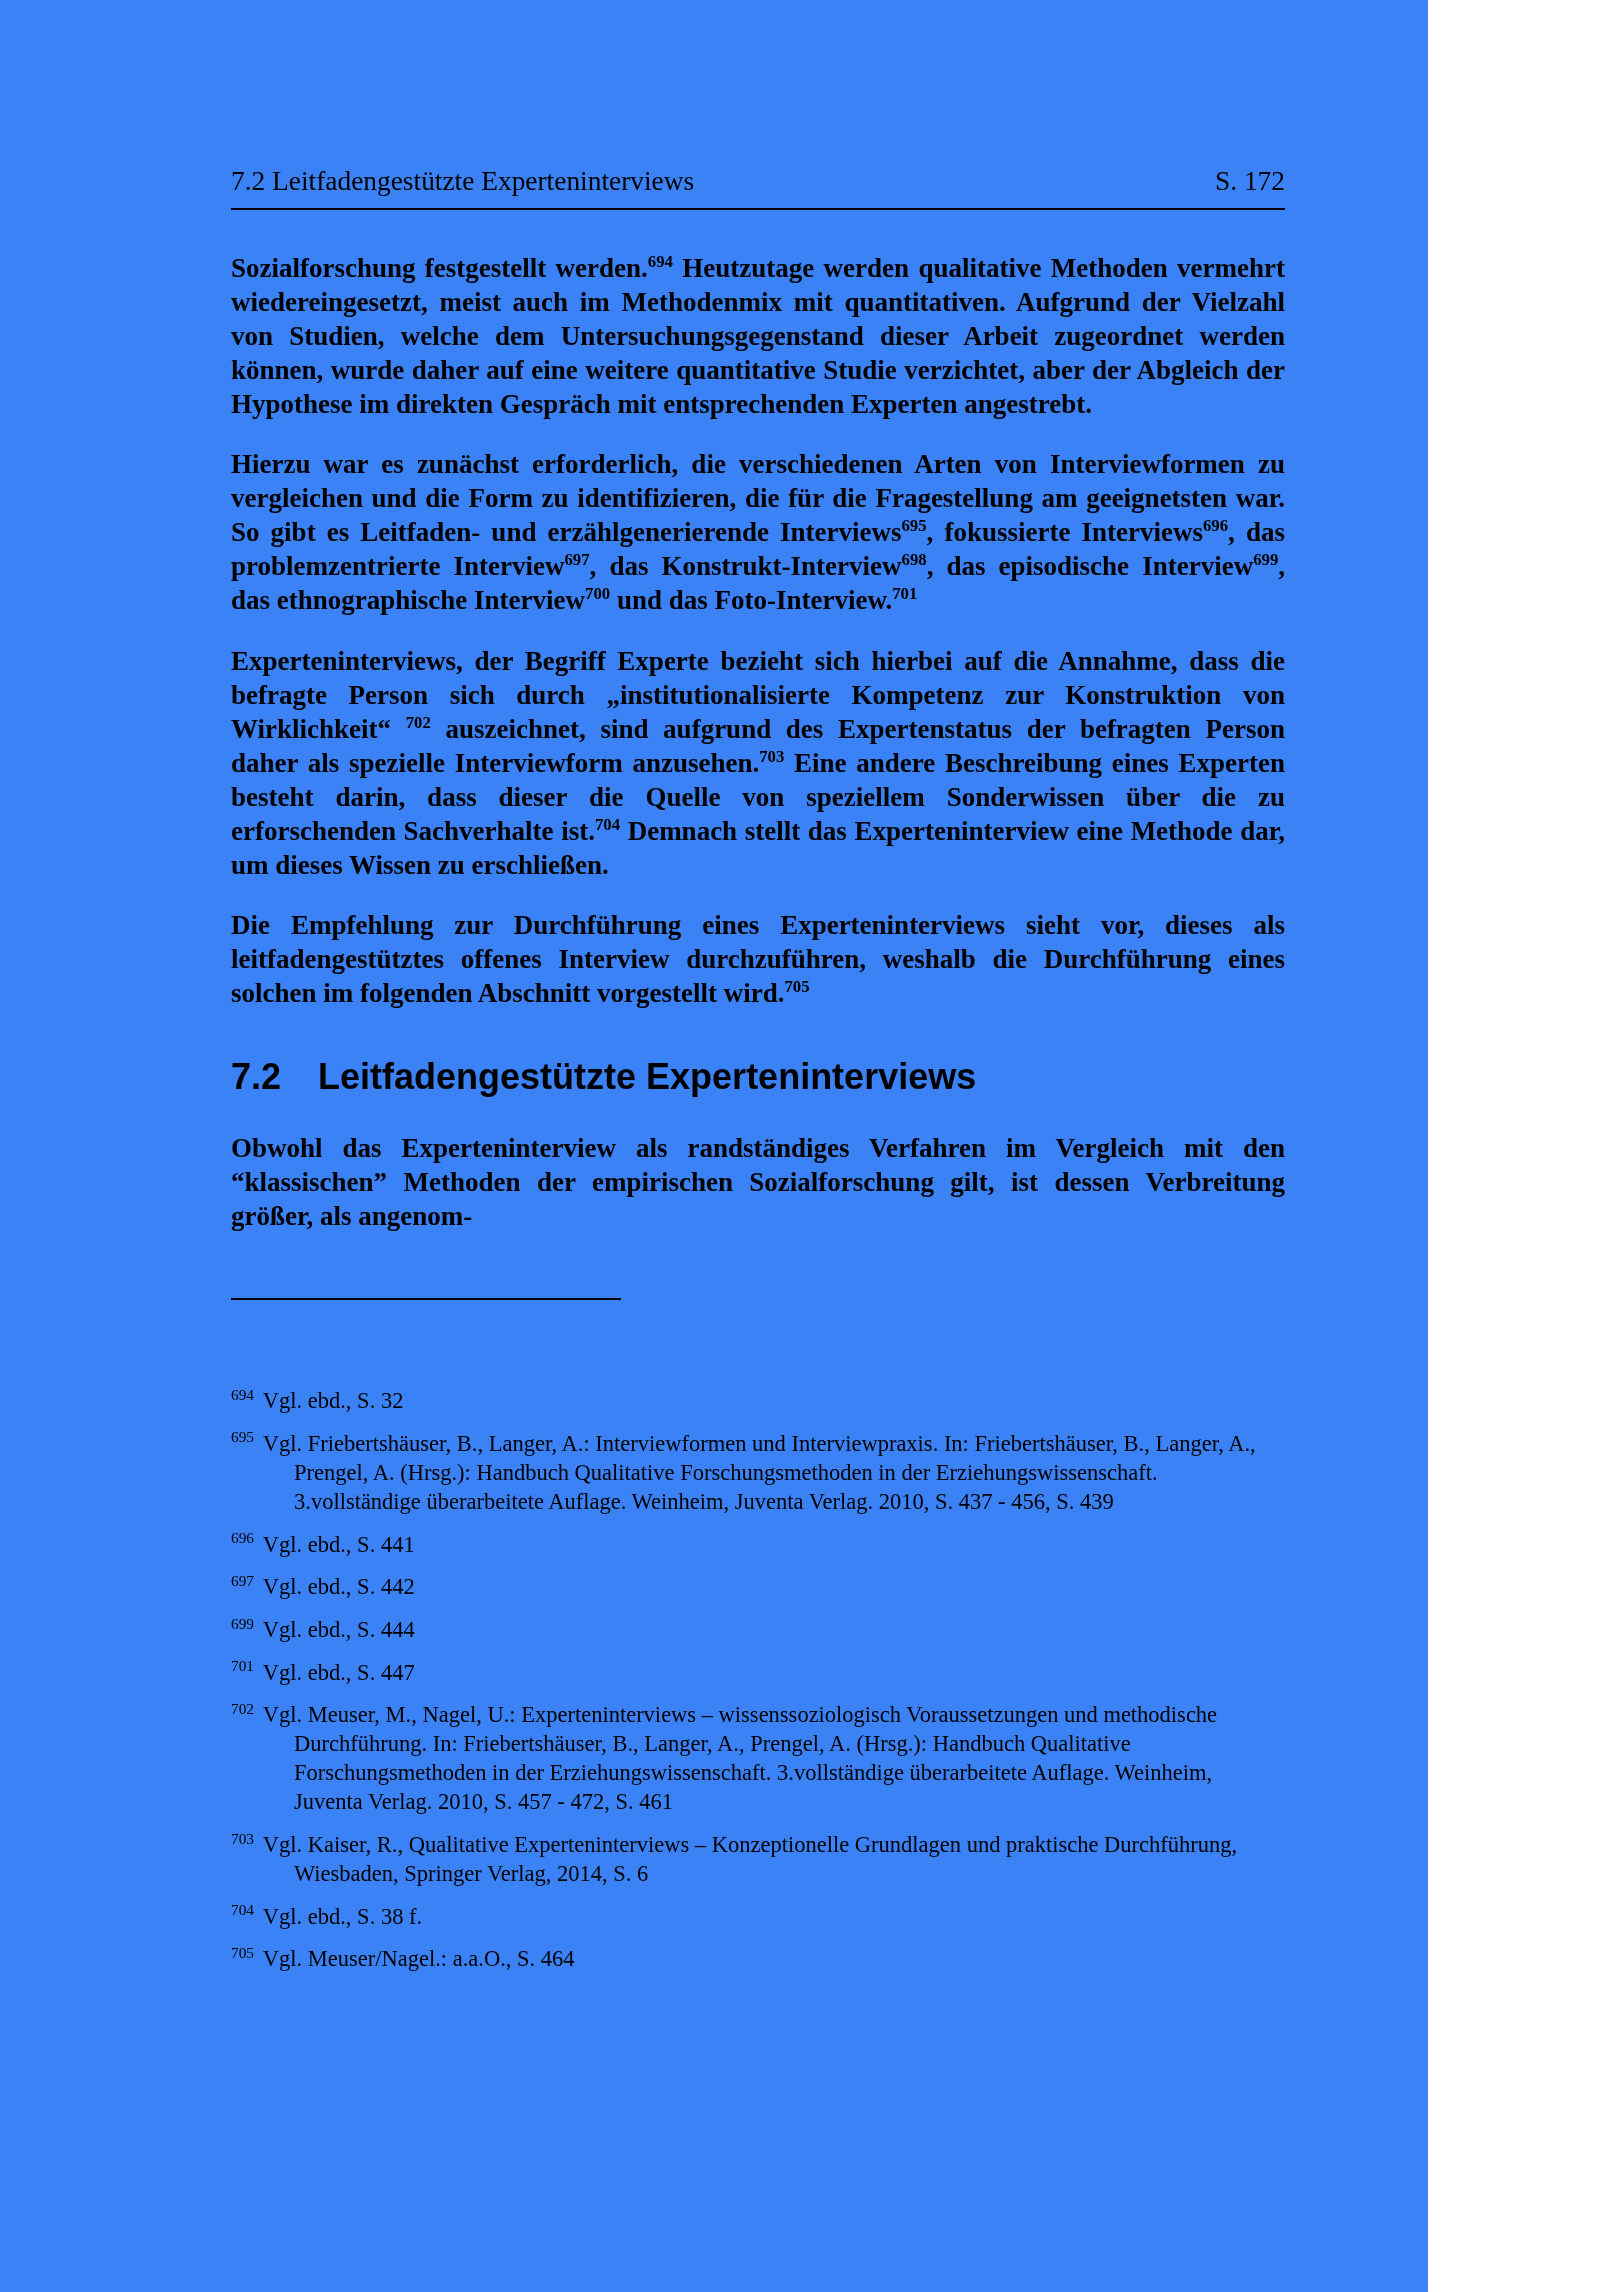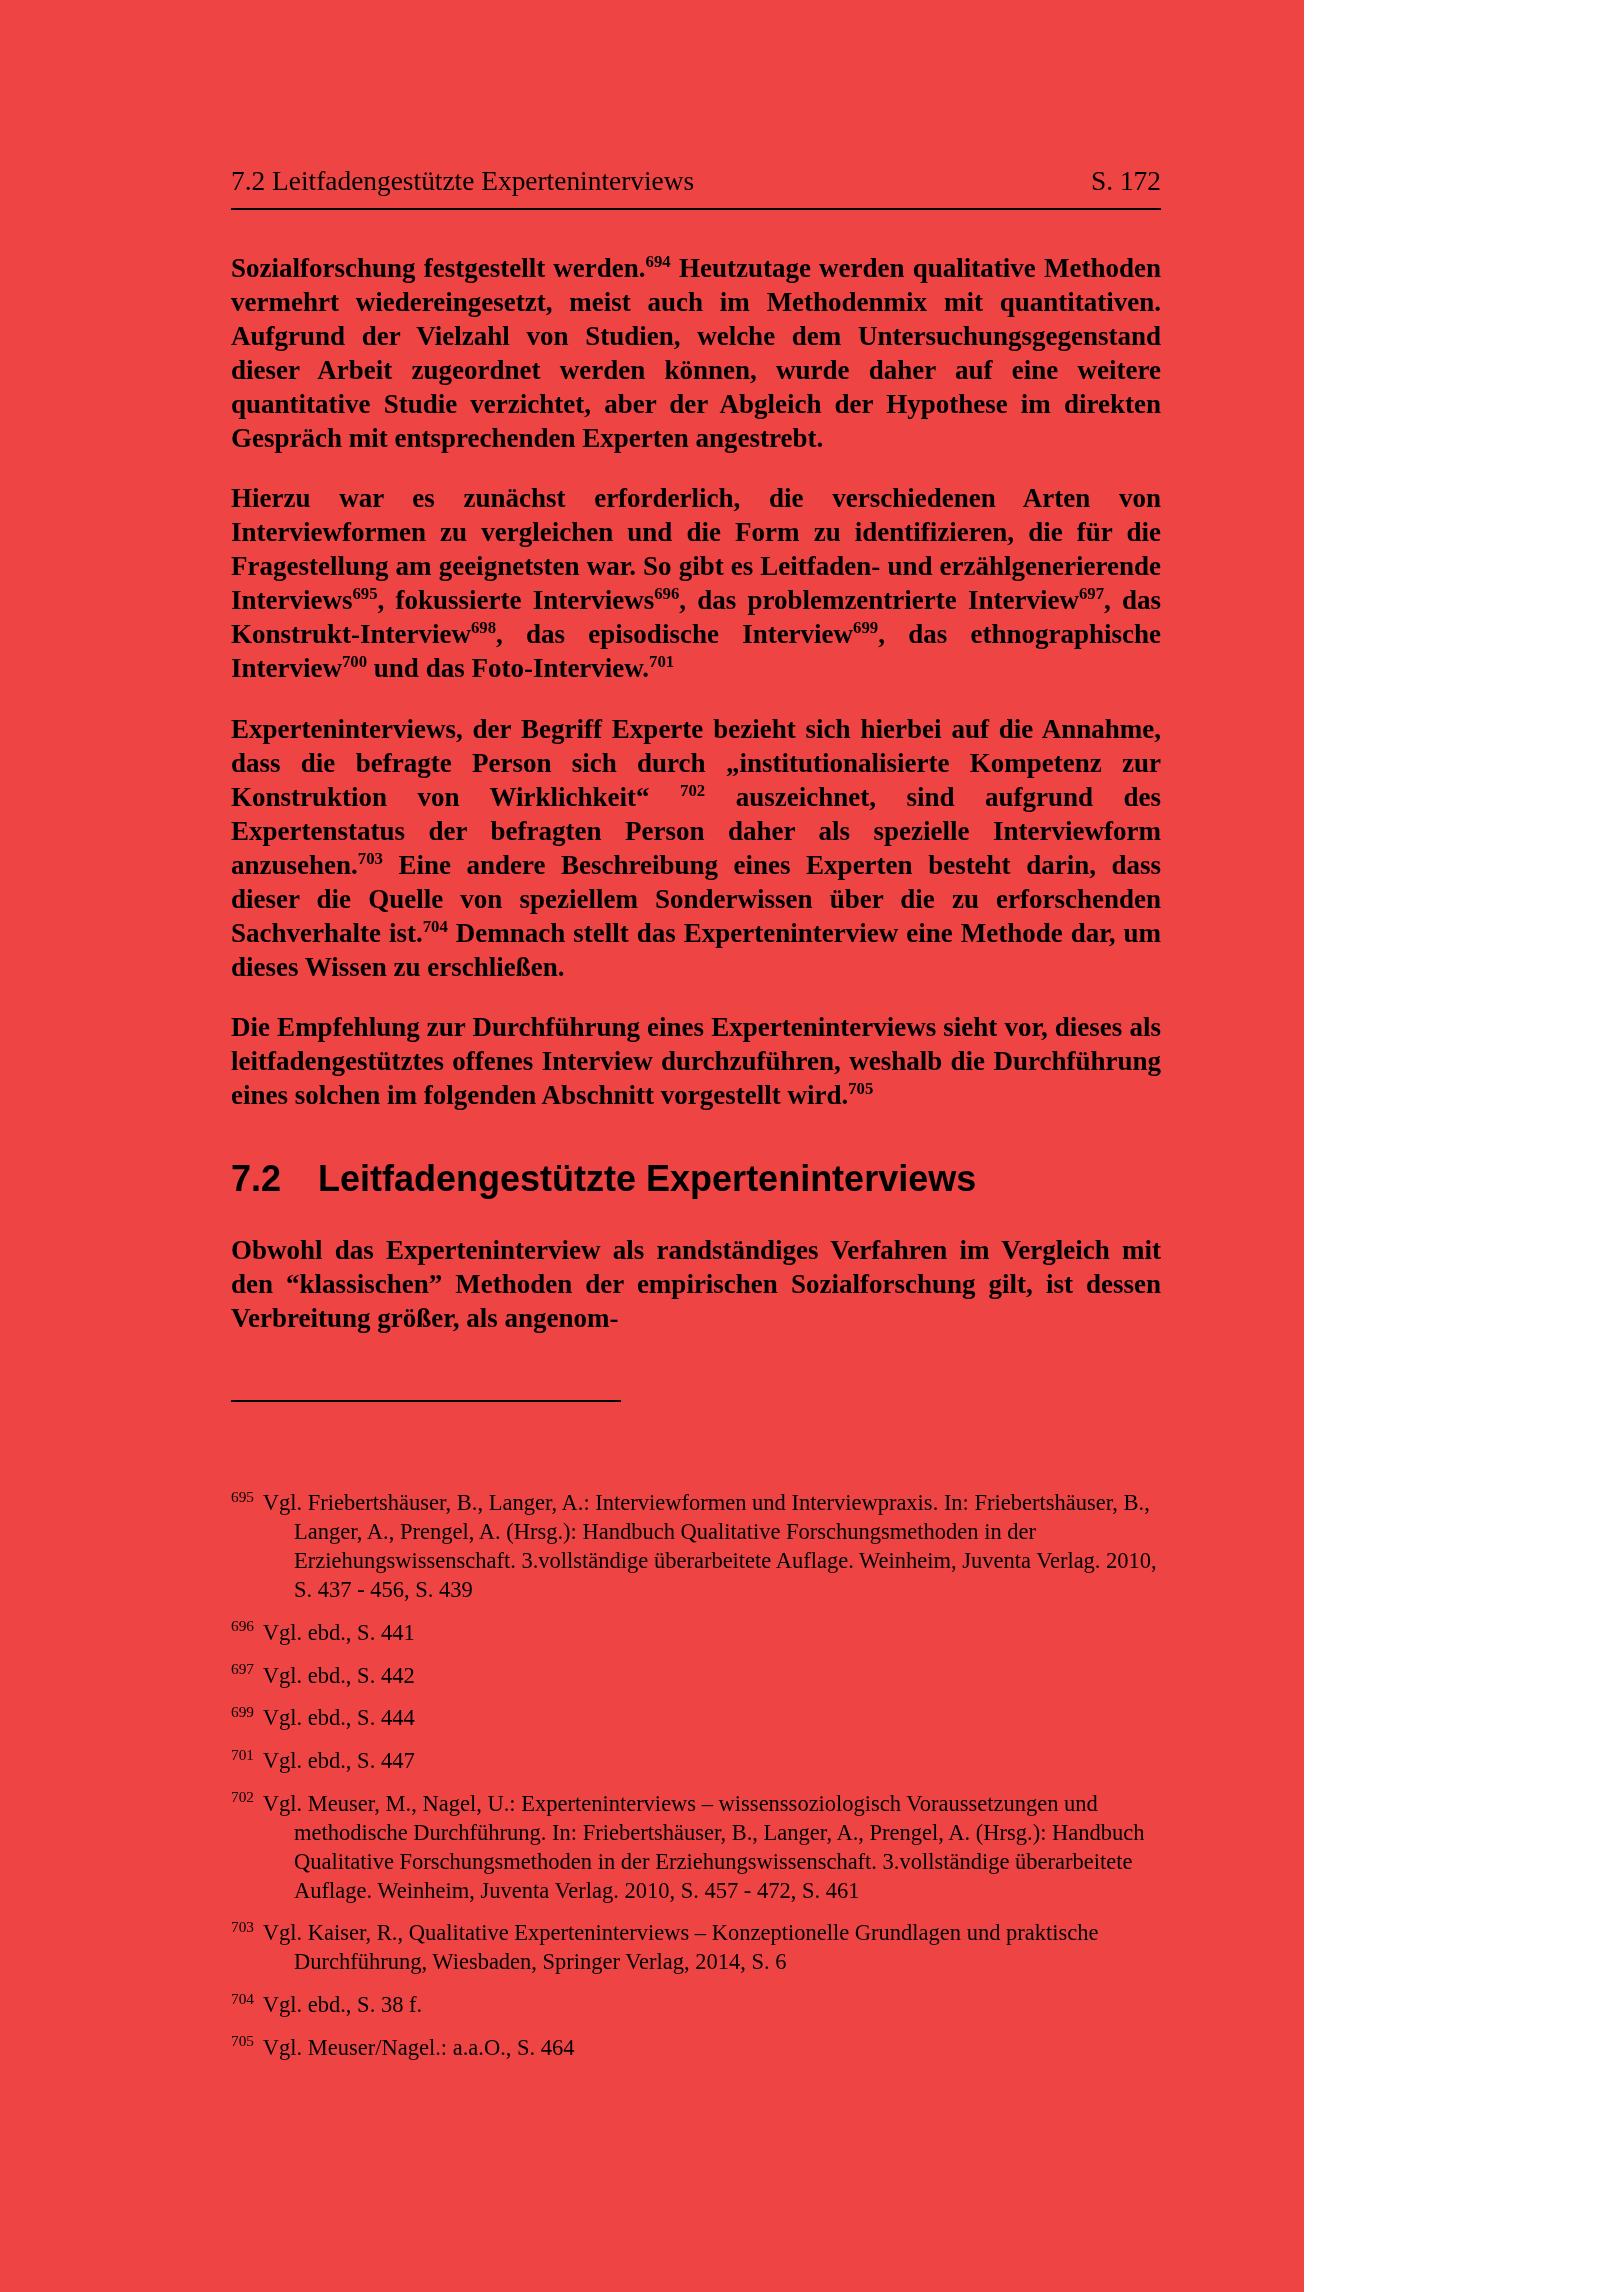--- a/index.html
+++ b/index.html
@@ -2,24 +2,24 @@
 <html lang="de"><head>
 <meta charset="utf-8">
 <style>
   html, body {
     margin: 0;
     padding: 0;
     background: #ffffff;
   }
   .page {
     position: relative;
-    width: 1304px;
+    width: 1428px;
     height: 2293px;
     box-sizing: border-box;
-    background: #ef4444;
+    background: #3b82f6;
     color: #000000;
     padding: 165px 143px 8px 231px;
     font-family: "Liberation Serif", serif;
     overflow: hidden;
   }
   
   .running-header {
     display: flex;
     justify-content: space-between;
     align-items: baseline;
@@ -107,20 +107,21 @@
       <span class="sec-num">7.2</span><span>Leitfadengestützte Experteninterviews</span>
     </h2>
 
     <div>
         <p class="para">Obwohl das Experteninterview als randständiges Verfahren im Vergleich mit den “klassischen” Methoden der empirischen Sozialforschung gilt, ist dessen Verbreitung größer, als angenom-</p>
       </div>
 
     <hr class="footnote-sep">
 
     <div class="footnotes">
+        <div class="footnote"><sup class="fn-num">694</sup><span class="fn-text">Vgl. ebd., S. 32</span></div>
         <div class="footnote"><sup class="fn-num">695</sup><span class="fn-text">Vgl. Friebertshäuser, B., Langer, A.: Interviewformen und Interviewpraxis. In: Friebertshäuser, B., Langer, A., Prengel, A. (Hrsg.): Handbuch Qualitative Forschungsmethoden in der Erziehungswissenschaft. 3.vollständige überarbeitete Auflage. Weinheim, Juventa Verlag. 2010, S. 437 - 456, S. 439</span></div>
         <div class="footnote"><sup class="fn-num">696</sup><span class="fn-text">Vgl. ebd., S. 441</span></div>
         <div class="footnote"><sup class="fn-num">697</sup><span class="fn-text">Vgl. ebd., S. 442</span></div>
         <div class="footnote"><sup class="fn-num">699</sup><span class="fn-text">Vgl. ebd., S. 444</span></div>
         <div class="footnote"><sup class="fn-num">701</sup><span class="fn-text">Vgl. ebd., S. 447</span></div>
         <div class="footnote"><sup class="fn-num">702</sup><span class="fn-text">Vgl. Meuser, M., Nagel, U.: Experteninterviews – wissenssoziologisch Voraussetzungen und methodische Durchführung. In: Friebertshäuser, B., Langer, A., Prengel, A. (Hrsg.): Handbuch Qualitative Forschungsmethoden in der Erziehungswissenschaft. 3.vollständige überarbeitete Auflage. Weinheim, Juventa Verlag. 2010, S. 457 - 472, S. 461</span></div>
         <div class="footnote"><sup class="fn-num">703</sup><span class="fn-text">Vgl. Kaiser, R., Qualitative Experteninterviews – Konzeptionelle Grundlagen und praktische Durchführung, Wiesbaden, Springer Verlag, 2014, S. 6</span></div>
         <div class="footnote"><sup class="fn-num">704</sup><span class="fn-text">Vgl. ebd., S. 38 f.</span></div>
         <div class="footnote"><sup class="fn-num">705</sup><span class="fn-text">Vgl. Meuser/Nagel.: a.a.O., S. 464</span></div>
       </div>

